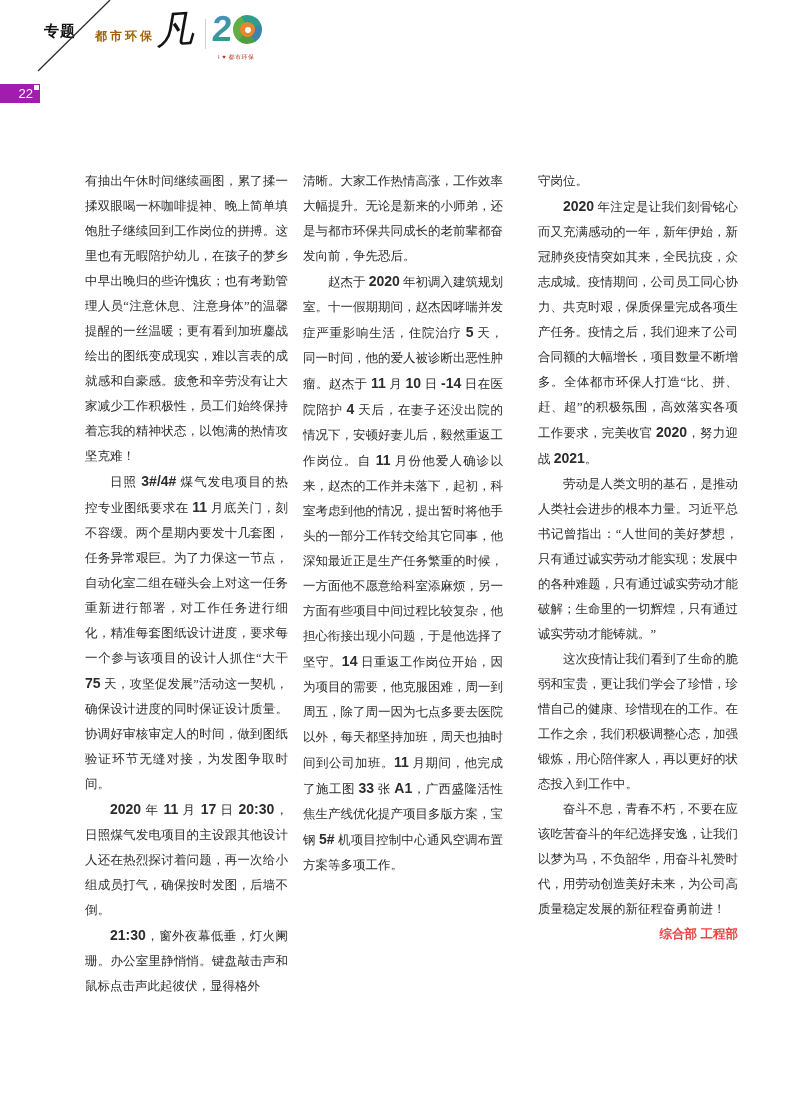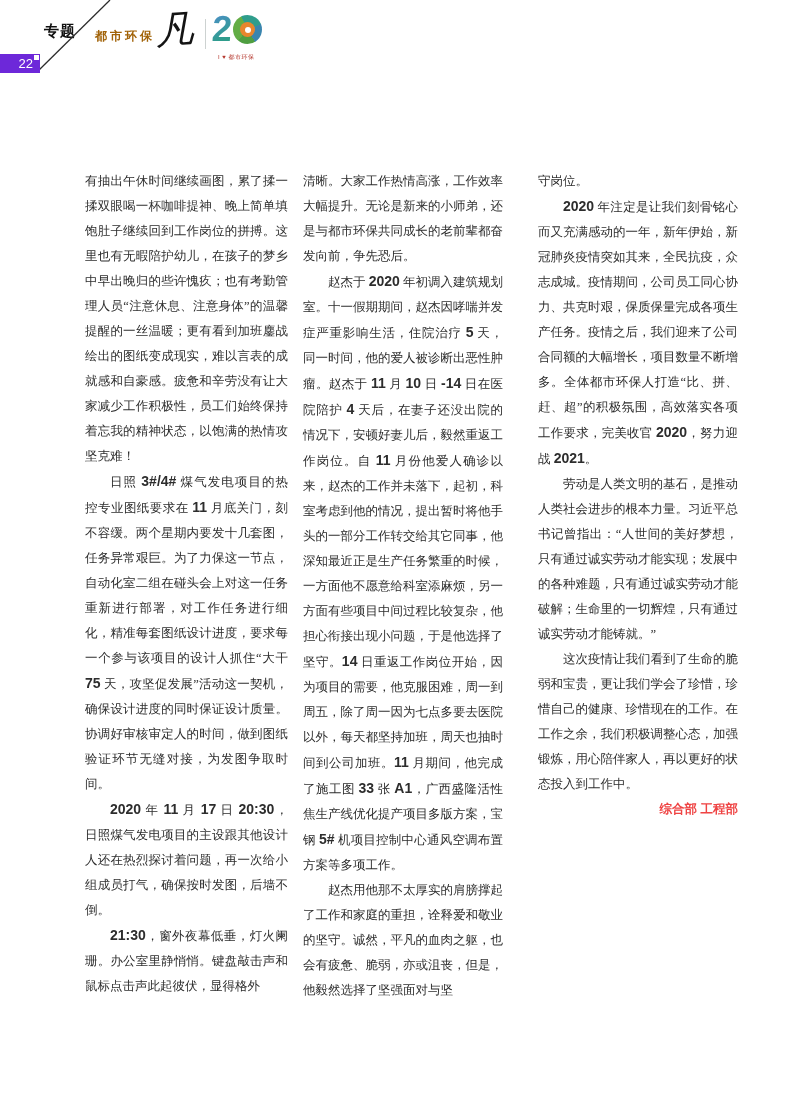--- a/index.html
+++ b/index.html
@@ -12,22 +12,22 @@
   }
 
   
   .section-label {
     position: absolute; left: 44px; top: 22px;
     font-family: "Liberation Sans", "DejaVu Sans", sans-serif;
     font-weight: bold; font-size: 15px; color: #111; letter-spacing: 1px;
   }
   .diag-svg { position: absolute; left: 0; top: 0; }
   .page-tab {
-    position: absolute; left: 0; top: 54px; width: 40px; height: 19px;
-    background: #6d28d9;
+    position: absolute; left: 0; top: 84px; width: 40px; height: 19px;
+    background: #a21caf;
   }
   .page-tab .num-label {
     display: block; text-align: right; padding-right: 7px;
     font-family: "Liberation Sans", "DejaVu Sans", sans-serif;
     font-size: 13px; line-height: 19px; color: #ffffff;
   }
   .page-tab .notch {
     position: absolute; top: 1px; right: 1px; width: 5px; height: 5px; background: #fff;
   }
   .wordmark {
@@ -123,21 +123,21 @@
 
 <div class="col col-1">
     <p class="">有抽出午休时间继续画图，累了揉一揉双眼喝一杯咖啡提神、晚上简单填饱肚子继续回到工作岗位的拼搏。这里也有无暇陪护幼儿，在孩子的梦乡中早出晚归的些许愧疚；也有考勤管理人员“注意休息、注意身体”的温馨提醒的一丝温暖；更有看到加班鏖战绘出的图纸变成现实，难以言表的成就感和自豪感。疲惫和辛劳没有让大家减少工作积极性，员工们始终保持着忘我的精神状态，以饱满的热情攻坚克难！</p>
     <p class="indent ">日照 <span class="num">3#/4#</span> 煤气发电项目的热控专业图纸要求在 <span class="num">11</span> 月底关门，刻不容缓。两个星期内要发十几套图，任务异常艰巨。为了力保这一节点，自动化室二组在碰头会上对这一任务重新进行部署，对工作任务进行细化，精准每套图纸设计进度，要求每一个参与该项目的设计人抓住“大干<span class="num">75</span> 天，攻坚促发展”活动这一契机，确保设计进度的同时保证设计质量。协调好审核审定人的时间，做到图纸验证环节无缝对接，为发图争取时间。</p>
     <p class="indent "><span class="num">2020</span> 年 <span class="num">11</span> 月 <span class="num">17</span> 日 <span class="num">20:30</span>，日照煤气发电项目的主设跟其他设计人还在热烈探讨着问题，再一次给小组成员打气，确保按时发图，后墙不倒。</p>
     <p class="indent "><span class="num">21:30</span>，窗外夜幕低垂，灯火阑珊。办公室里静悄悄。键盘敲击声和鼠标点击声此起彼伏，显得格外</p>
   </div>
 <div class="col col-2">
     <p class="">清晰。大家工作热情高涨，工作效率大幅提升。无论是新来的小师弟，还是与都市环保共同成长的老前辈都奋发向前，争先恐后。</p>
     <p class="indent ">赵杰于 <span class="num">2020</span> 年初调入建筑规划室。十一假期期间，赵杰因哮喘并发症严重影响生活，住院治疗 <span class="num">5</span> 天，同一时间，他的爱人被诊断出恶性肿瘤。赵杰于 <span class="num">11</span> 月 <span class="num">10</span> 日 <span class="num">-14</span> 日在医院陪护 <span class="num">4</span> 天后，在妻子还没出院的情况下，安顿好妻儿后，毅然重返工作岗位。自 <span class="num">11</span> 月份他爱人确诊以来，赵杰的工作并未落下，起初，科室考虑到他的情况，提出暂时将他手头的一部分工作转交给其它同事，他深知最近正是生产任务繁重的时候，一方面他不愿意给科室添麻烦，另一方面有些项目中间过程比较复杂，他担心衔接出现小问题，于是他选择了坚守。<span class="num">14</span> 日重返工作岗位开始，因为项目的需要，他克服困难，周一到周五，除了周一因为七点多要去医院以外，每天都坚持加班，周天也抽时间到公司加班。<span class="num">11</span> 月期间，他完成了施工图 <span class="num">33</span> 张 <span class="num">A1</span>，广西盛隆活性焦生产线优化提产项目多版方案，宝钢 <span class="num">5#</span> 机项目控制中心通风空调布置方案等多项工作。</p>
-    <p class="indent ">赵杰用他那不太厚实的肩膀撑起了工作和家庭的重担，诠释爱和敬业的坚守。诚然，平凡的血肉之躯，也会有疲惫、脆弱，亦或沮丧，但是，他毅然选择了坚强面对与坚</p>
   </div>
 <div class="col col-3">
     <p class="">守岗位。</p>
     <p class="indent "><span class="num">2020</span> 年注定是让我们刻骨铭心而又充满感动的一年，新年伊始，新冠肺炎疫情突如其来，全民抗疫，众志成城。疫情期间，公司员工同心协力、共克时艰，保质保量完成各项生产任务。疫情之后，我们迎来了公司合同额的大幅增长，项目数量不断增多。全体都市环保人打造“比、拼、赶、超”的积极氛围，高效落实各项工作要求，完美收官 <span class="num">2020</span>，努力迎战 <span class="num">2021</span>。</p>
     <p class="indent ">劳动是人类文明的基石，是推动人类社会进步的根本力量。习近平总书记曾指出：“人世间的美好梦想，只有通过诚实劳动才能实现；发展中的各种难题，只有通过诚实劳动才能破解；生命里的一切辉煌，只有通过诚实劳动才能铸就。”</p>
     <p class="indent ">这次疫情让我们看到了生命的脆弱和宝贵，更让我们学会了珍惜，珍惜自己的健康、珍惜现在的工作。在工作之余，我们积极调整心态，加强锻炼，用心陪伴家人，再以更好的状态投入到工作中。</p>
+    <p class="indent ">奋斗不息，青春不朽，不要在应该吃苦奋斗的年纪选择安逸，让我们以梦为马，不负韶华，用奋斗礼赞时代，用劳动创造美好未来，为公司高质量稳定发展的新征程奋勇前进！</p>
     <p class="signature">综合部 工程部</p>
   </div>
 
 </body></html>

